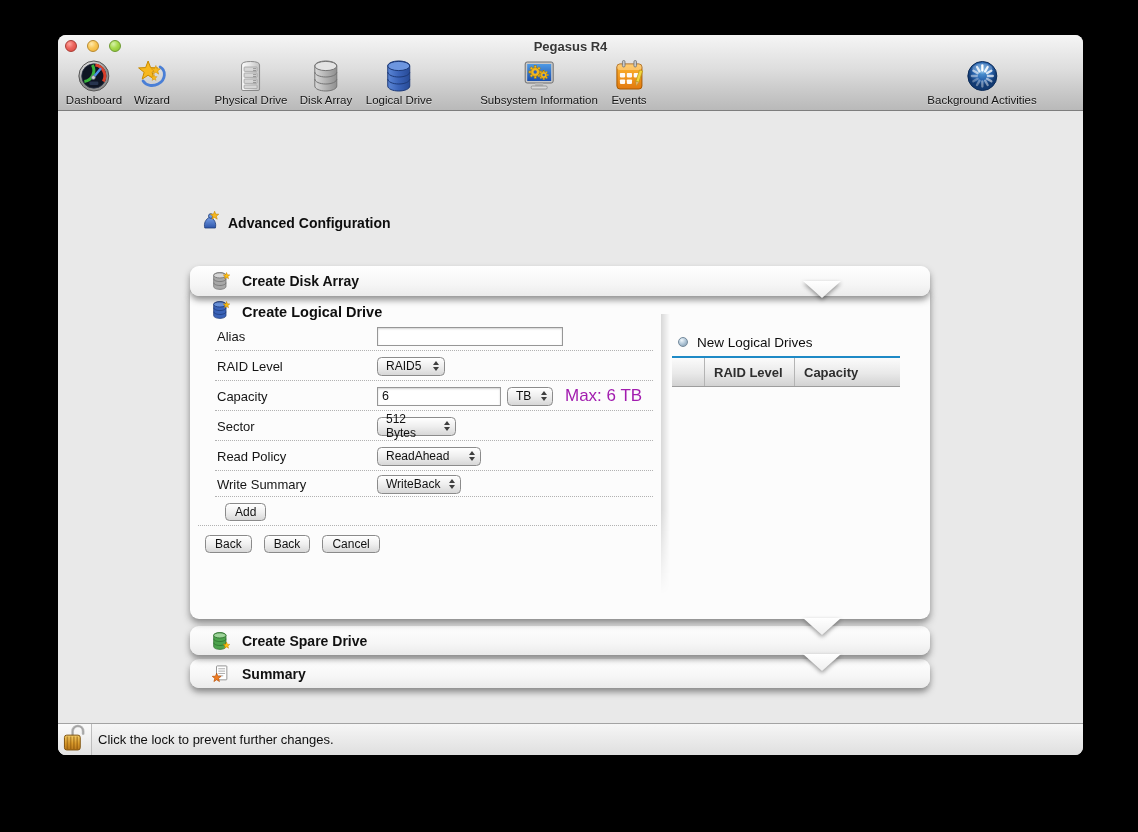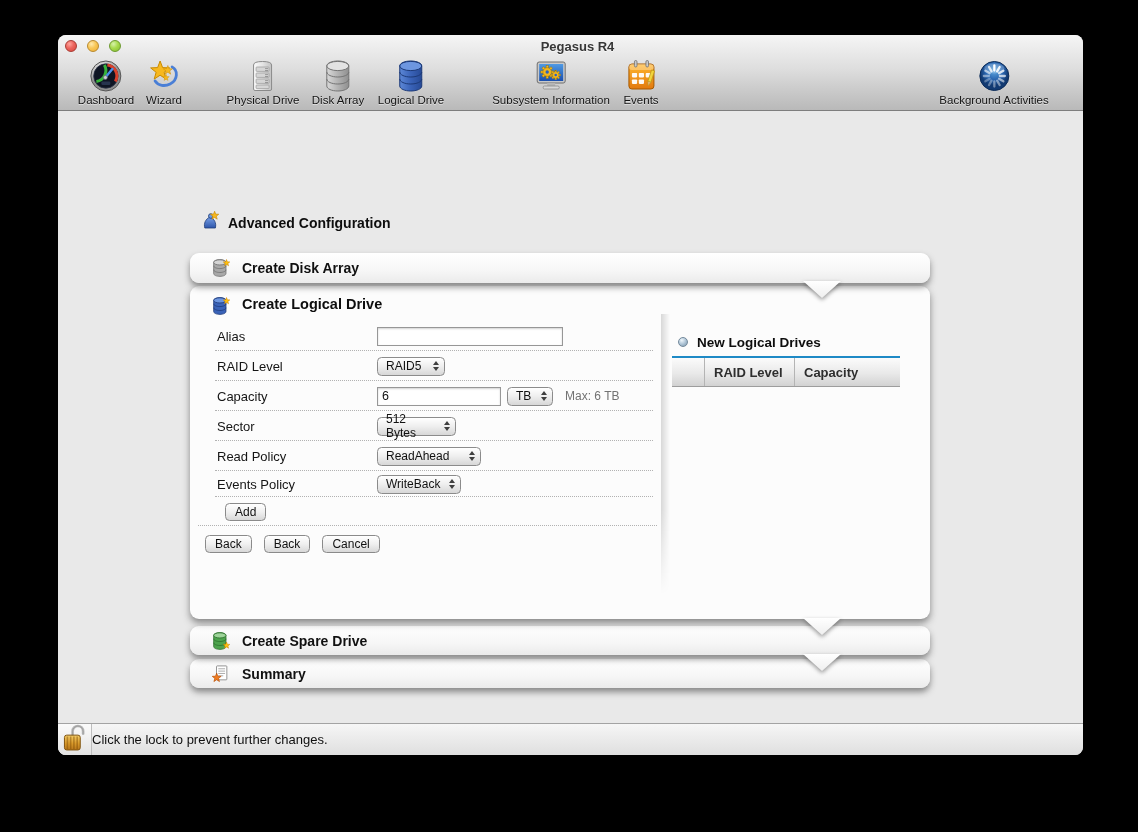--- a/index.html
+++ b/index.html
@@ -15,27 +15,27 @@
   }
   
   .chrome{
     position:absolute;left:0;top:0;width:100%;height:75px;
     background:linear-gradient(180deg,#f5f5f5 0%,#dedede 45%,#c6c6c6 80%,#b9b9b9 100%);
     border-bottom:1px solid #7e7e7e;
   }
   .titlebar{position:absolute;left:0;top:0;width:100%;height:24px;}
   .win-title{
     position:absolute;left:0;top:0;width:100%;height:24px;line-height:24px;text-align:center;
-    font-size:13px;font-weight:bold;color:#373737;text-shadow:0 1px 0 rgba(255,255,255,0.6);padding-left:7px;
+    font-size:13px;font-weight:bold;color:#373737;text-shadow:0 1px 0 rgba(255,255,255,0.6);
   }
   .tl{position:absolute;top:5px;width:12px;height:12px;border-radius:50%;box-sizing:border-box;}
   .tl.red{left:7px;background:radial-gradient(circle at 35% 30%,#ffa39b,#ec655e 45%,#d8453c);border:1px solid #a83b33;}
   .tl.yellow{left:29px;background:radial-gradient(circle at 35% 30%,#ffe9ae,#f8c757 45%,#eeac33);border:1px solid #b8892e;}
   .tl.green{left:51px;background:radial-gradient(circle at 35% 30%,#d7f2ab,#a8da4d 45%,#82bb31);border:1px solid #6d9a2f;}
-  .toolbar{position:absolute;left:12px;top:24px;width:100%;height:51px;padding-left:37px;}
+  .toolbar{position:absolute;left:0;top:24px;width:100%;height:51px;padding-left:37px;}
   .titem{position:absolute;top:1px;transform:translateX(-50%);text-align:center;cursor:default;}
   .titem .ticon{display:block;height:34px;line-height:34px;}
   .titem .tlabel{display:block;font-size:11.5px;color:#141414;white-space:nowrap;margin-top:0px;
     text-shadow:0 1px 0 rgba(255,255,255,0.5);}
   
   .content{position:absolute;left:0;top:76px;width:100%;height:612px;background:#e9e9e9;}
   .page-heading{position:absolute;left:142px;top:101px;height:22px;display:flex;align-items:center;gap:8px;}
   .page-heading .ptitle{font-size:14px;font-weight:bold;color:#0d0d0d;}
   .secbar{
     position:absolute;left:132px;width:740px;height:30px;border-radius:9px;
@@ -46,21 +46,21 @@
   .secbar .sicon{margin-left:22px;width:20px;height:20px;display:flex;align-items:center;}
   .secbar .stitle{margin-left:10px;font-size:14px;font-weight:bold;color:#111;}
   .notch-wrap{position:absolute;width:38px;height:18px;z-index:7;filter:drop-shadow(0 2px 2px rgba(0,0,0,0.4));}
   .notch{width:38px;height:17px;background:linear-gradient(180deg,#ffffff,#efefef);
     clip-path:polygon(0 0,100% 0,50% 100%);}
   
   .panel{
     position:absolute;left:132px;top:175px;width:740px;height:333px;border-radius:9px;
     background:#fcfcfc;box-shadow:0 4px 7px rgba(40,40,40,0.5);z-index:5;
   }
-  .panel-title{position:absolute;left:0;top:10px;height:24px;display:flex;align-items:flex-start;}
+  .panel-title{position:absolute;left:0;top:10px;height:24px;display:flex;align-items:flex-end;}
   .panel-title .sicon{margin-left:22px;width:20px;height:20px;display:flex;align-items:center;}
   .panel-title .stitle{margin-left:10px;font-size:14.5px;font-weight:bold;color:#0e0e0e;}
   .form-area{position:absolute;left:0;top:35px;width:473px;}
   .frow{position:relative;height:30px;display:flex;align-items:center;}
   .frow.h26{height:26px;}.frow.h24{height:24px;}.frow.h29{height:29px;}
   .frow::after{content:"";position:absolute;left:25px;right:10px;bottom:0;border-top:1px dotted #b2b2b2;}
   .frow.widedots::after{left:8px;right:6px;}
   .flabel{margin-left:27px;width:160px;font-size:13px;color:#151515;}
   .tinput{
     height:17px;border:1px solid #979797;background:#fff;font-size:12.5px;padding:0 4px;
@@ -73,21 +73,21 @@
     display:inline-flex;justify-content:space-between;align-items:center;box-sizing:border-box;
     height:19px;border:1px solid #8b8b8b;border-radius:4.5px;
     background:linear-gradient(180deg,#ffffff 0%,#eeeeee 50%,#d7d7d7 100%);
     padding:0 5px 0 8px;font-size:12px;color:#111;cursor:default;
     box-shadow:0 1px 1px rgba(255,255,255,0.8);
   }
   .updown{width:7px;height:12px;display:inline-flex;flex-direction:column;align-items:center;justify-content:center;margin-left:6px;}
   .updown i{display:block;width:0;height:0;border-left:3.5px solid transparent;border-right:3.5px solid transparent;}
   .updown i.up{border-bottom:4px solid #3f3f3f;margin-bottom:2px;}
   .updown i.dn{border-top:4px solid #3f3f3f;}
-  .maxtxt{font-size:12px;color:#737373;margin-left:12px;}
+  .maxtxt{font-size:17px;color:#a21caf;margin-left:12px;}
   .gap8{width:6px;display:inline-block;}
   .checkbox{
     position:relative;width:13px;height:13px;border:1px solid #7e7e7e;border-radius:2px;background:#fff;
     box-shadow:inset 0 1px 1px rgba(0,0,0,0.12);display:inline-block;
   }
   .checkbox svg{position:absolute;left:0px;top:-5px;overflow:visible;}
   .mbtn{
     height:18px;border:1px solid #8a8a8a;border-radius:4.5px;
     background:linear-gradient(180deg,#ffffff 0%,#f0f0f0 50%,#d8d8d8 100%);
     font-size:12px;color:#111;padding:0 9px;cursor:pointer;
@@ -101,37 +101,37 @@
     border-radius:0 0 0 0;pointer-events:none;
     -webkit-mask-image:linear-gradient(180deg,#000 70%,transparent);
             mask-image:linear-gradient(180deg,#000 70%,transparent);
   }
   
   .nld{position:absolute;left:482px;top:45px;width:228px;}
   .nld-head{display:flex;align-items:center;height:22px;}
   .bullet{width:10px;height:10px;border-radius:50%;margin-left:6px;
     background:radial-gradient(circle at 35% 28%,#eef6fc,#a9c0d2 55%,#7e97ab);
     border:1px solid #73899b;box-sizing:border-box;}
-  .nld-title{margin-left:9px;font-size:13.5px;font-weight:bold;color:#0e0e0e;}
+  .nld-title{margin-left:9px;font-size:13.5px;font-weight:normal;color:#0e0e0e;}
   .nld-rule{margin-top:3px;height:0;border-top:2px solid #1e8ac6;}
   .nld-header{display:flex;height:28px;align-items:center;
     background:linear-gradient(180deg,#fbfbfb 0%,#e9e9e9 55%,#d2d2d2 100%);
     border-bottom:1px solid #9d9d9d;font-size:13px;font-weight:bold;color:#2e2e2e;}
   .nld-header .c0{width:33px;height:100%;border-right:1px solid #b4b4b4;box-sizing:border-box;}
   .nld-header .c1{width:90px;height:100%;border-right:1px solid #b4b4b4;box-sizing:border-box;display:flex;align-items:center;padding-left:9px;}
   .nld-header .c2{flex:1;height:100%;display:flex;align-items:center;padding-left:9px;}
   
   .statusbar{
     position:absolute;left:0;bottom:0;width:100%;height:32px;box-sizing:border-box;
     background:linear-gradient(180deg,#f6f6f6,#dfdfdf);border-top:1px solid #a3a3a3;
     display:flex;align-items:center;
   }
   .lock-cell{width:33px;height:100%;border-right:1px solid #bdbdbd;display:flex;align-items:center;justify-content:center;
     background:linear-gradient(180deg,#fbfbfb,#e3e3e3);cursor:pointer;}
-  .status-text{font-size:13px;color:#0f0f0f;}
+  .status-text{margin-left:6px;font-size:13px;color:#0f0f0f;}
 </style>
 </head>
 <body>
 
 <div class="window">
 
   <div class="chrome">
     <div class="titlebar">
       <span class="tl red"></span>
       <span class="tl yellow"></span>
@@ -351,21 +351,21 @@
               </linearGradient>
             </defs>
           <path d="M10 6 C5.5 8 3.5 12.5 4.8 17 L15.4 17 C16.6 11.5 14.2 8 10 6 Z" fill="url(#wizB)" stroke="#1f3c78" stroke-width="0.8"></path>
           <circle cx="10.8" cy="5" r="2.3" fill="#6f9be0" stroke="#1f3c78" stroke-width="0.8"></circle>
           <path d="M0,-10 L2.5,-3.4 L9.5,-3.1 L4,1.3 L5.9,8.1 L0,4.2 L-5.9,8.1 L-4,1.3 L-9.5,-3.1 L-2.5,-3.4 Z" transform="translate(14.6,4.6) scale(0.44)" fill="#f7b81f" stroke="#c98a00" stroke-width="1.4"></path>
         </svg>
       </span>
       <span class="ptitle">Advanced Configuration</span>
     </div>
 
-    <div class="secbar" style="top:142px;z-index:6">
+    <div class="secbar" style="top:155px;z-index:6">
       <span class="sicon">
         <svg width="19" height="18" viewBox="0 0 34 32">
           <path d="M3 6 C3 3.2 7.9 1 14 1 C20.1 1 25 3.2 25 6 L25 26 C25 28.8 20.1 31 14 31 C7.9 31 3 28.8 3 26 Z" fill="#a8a8a8" stroke="#6e6e6e" stroke-width="1.4"></path>
           <path d="M3 12 C3 14.8 7.9 17 14 17 C20.1 17 25 14.8 25 12 M3 19 C3 21.8 7.9 24 14 24 C20.1 24 25 21.8 25 19" fill="none" stroke="#6e6e6e" stroke-width="1.4"></path>
           <ellipse cx="14" cy="6" rx="11" ry="4.6" fill="#d5d5d5" stroke="#6e6e6e" stroke-width="1.4"></ellipse>
           <path d="M0,-10 L2.5,-3.4 L9.5,-3.1 L4,1.3 L5.9,8.1 L0,4.2 L-5.9,8.1 L-4,1.3 L-9.5,-3.1 L-2.5,-3.4 Z" transform="translate(26,7) scale(0.62)" fill="#ffc20e" stroke="#c87f00" stroke-width="1.4"></path>
         </svg>
       </span>
       <span class="stitle">Create Disk Array</span>
     </div>
@@ -428,21 +428,21 @@
           <span class="flabel">Read Policy</span>
           <span class="popup" style="width:104px">
             <span>ReadAhead</span>
             <span class="updown">
                 <i class="up"></i>
                 <i class="dn"></i>
               </span>
           </span>
         </div>
         <div class="frow h26">
-          <span class="flabel">Events Policy</span>
+          <span class="flabel">Write Summary</span>
           <span class="popup" style="width:84px">
             <span>WriteBack</span>
             <span class="updown">
                 <i class="up"></i>
                 <i class="dn"></i>
               </span>
           </span>
         </div>
         <div class="frow h29 widedots">
           <button class="mbtn" style="margin-left:35px">Add</button>

